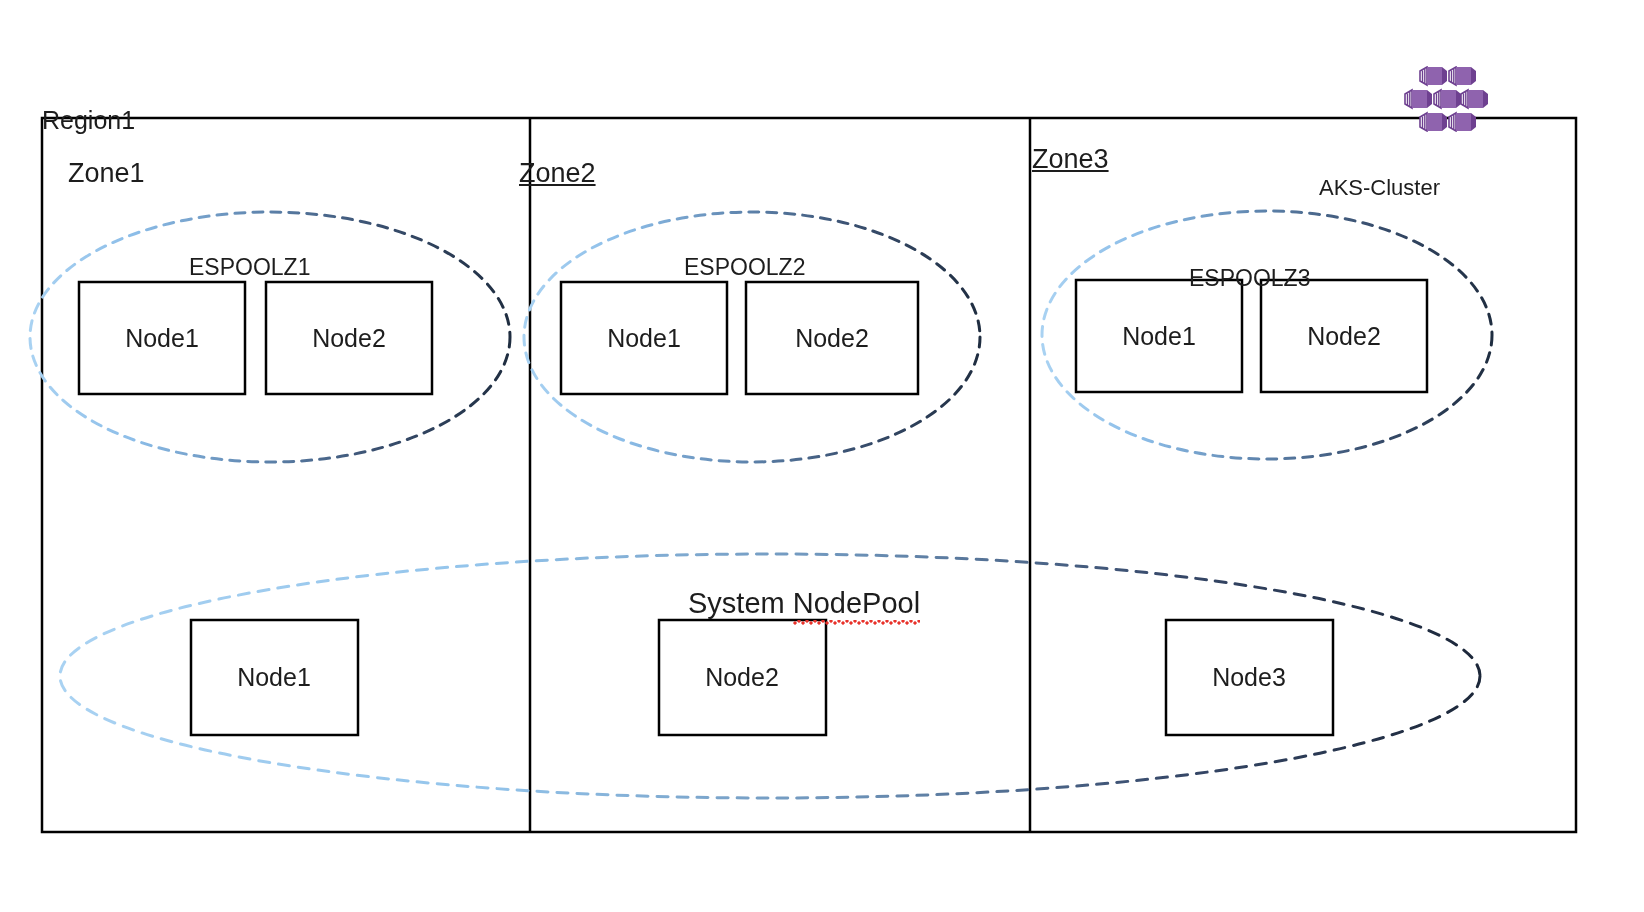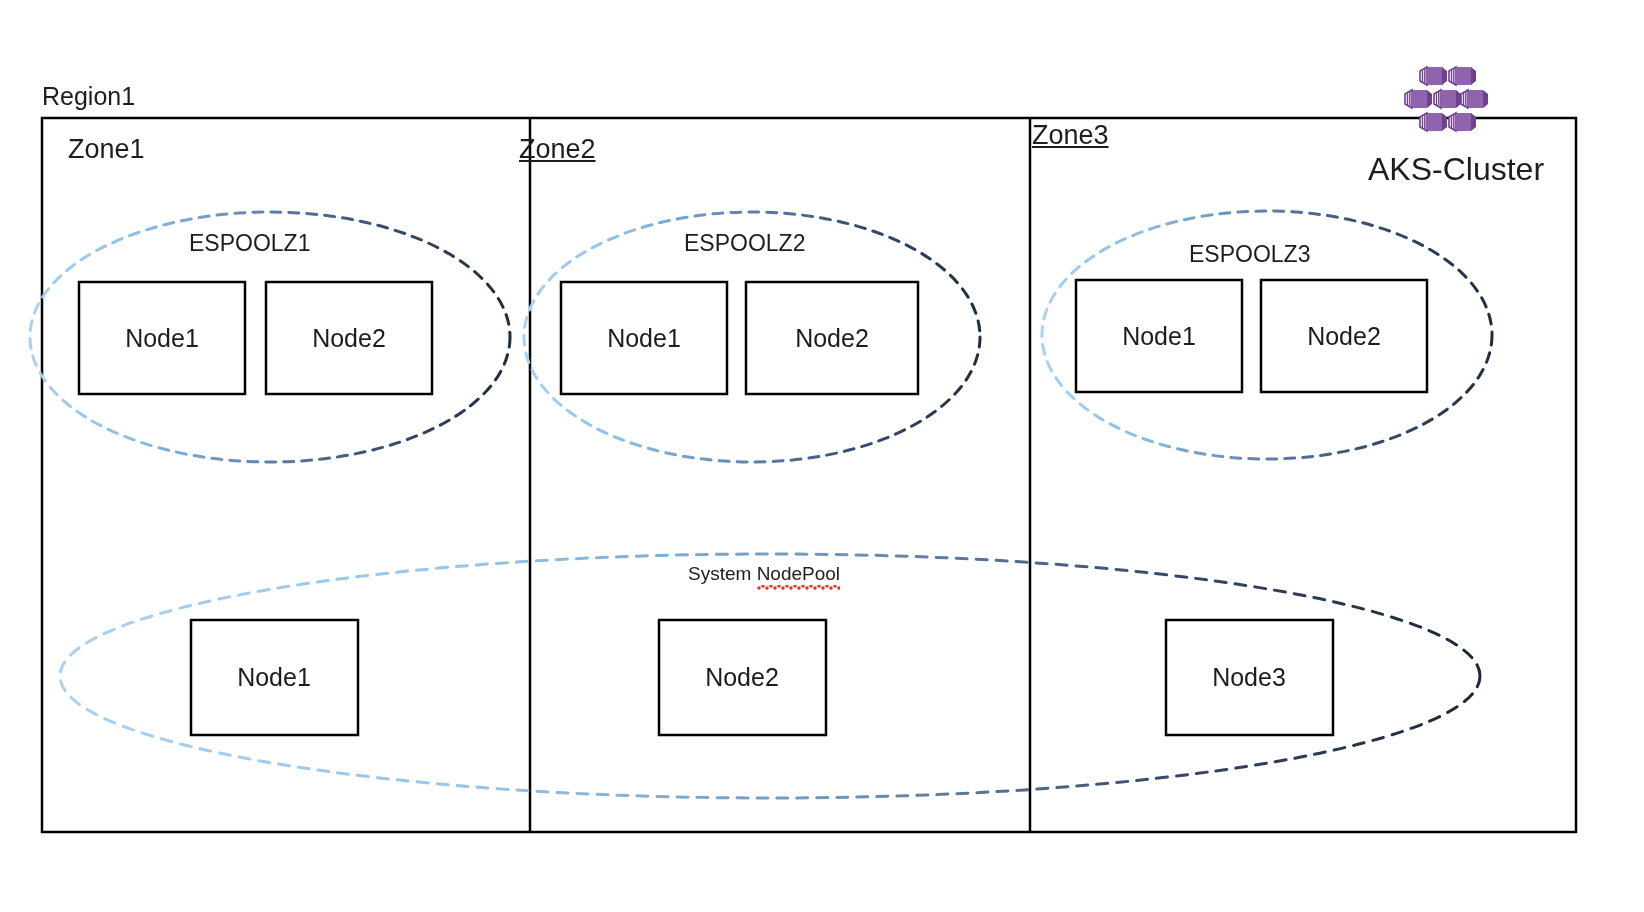--- a/index.html
+++ b/index.html
@@ -1,42 +1,42 @@
 <!DOCTYPE html>
 <html><head>
 <meta charset="utf-8">
 <style>
   html,body{margin:0;padding:0;background:#ffffff;}
   body{width:1644px;height:912px;overflow:hidden;
        font-family:"Liberation Sans", sans-serif;color:#1a1a1a;}
   #stage{position:relative;width:1644px;height:912px;background:#fff;}
   svg#canvas{position:absolute;left:0;top:0;width:1644px;height:912px;}
   .lbl{position:absolute;white-space:nowrap;font-family:"Liberation Sans", sans-serif;
-       color:#1d1d1d;}
+       color:#1d1d1d;margin-top:24px;}
   #region-label{left:42px;top:82px;font-size:25px;}
   .zone-label{font-size:27px;}
   #zone1-label{left:68px;top:134px;}
   #zone2-label{left:519px;top:134px;text-decoration:underline;}
   #zone3-label{left:1032px;top:120px;text-decoration:underline;}
   .pool-label{font-size:23px;}
   #espoolz1-label{left:189px;top:230px;}
   #espoolz2-label{left:684px;top:230px;}
   #espoolz3-label{left:1189px;top:241px;}
-  #sys-pool-label{left:688px;top:563px;font-size:19px;}
+  #sys-pool-label{left:688px;top:563px;font-size:29px;}
   #sys-pool-label .sp{padding-bottom:1px;}
   #sys-pool-label .squig{
       background-image:
         radial-gradient(circle at 2px 3px, #e8322b 1.5px, transparent 1.7px),
         radial-gradient(circle at 6px 1px, #e8322b 1.5px, transparent 1.7px);
       background-size:8px 5px;
       background-repeat:repeat-x;
       background-position:0 100%;
       padding-bottom:6px;
   }
-  #aks-label{left:1368px;top:151px;font-size:32px;}
+  #aks-label{left:1319px;top:151px;font-size:22px;}
   #aks-logo{position:absolute;left:1404px;top:66px;width:84px;height:66px;}
 </style>
 </head>
 <body>
 
 <div id="stage">
 
   <svg id="canvas" viewBox="0 0 1644 912">
     <defs>
       <linearGradient id="ellipseGrad" x1="0" y1="0" x2="1" y2="0">

